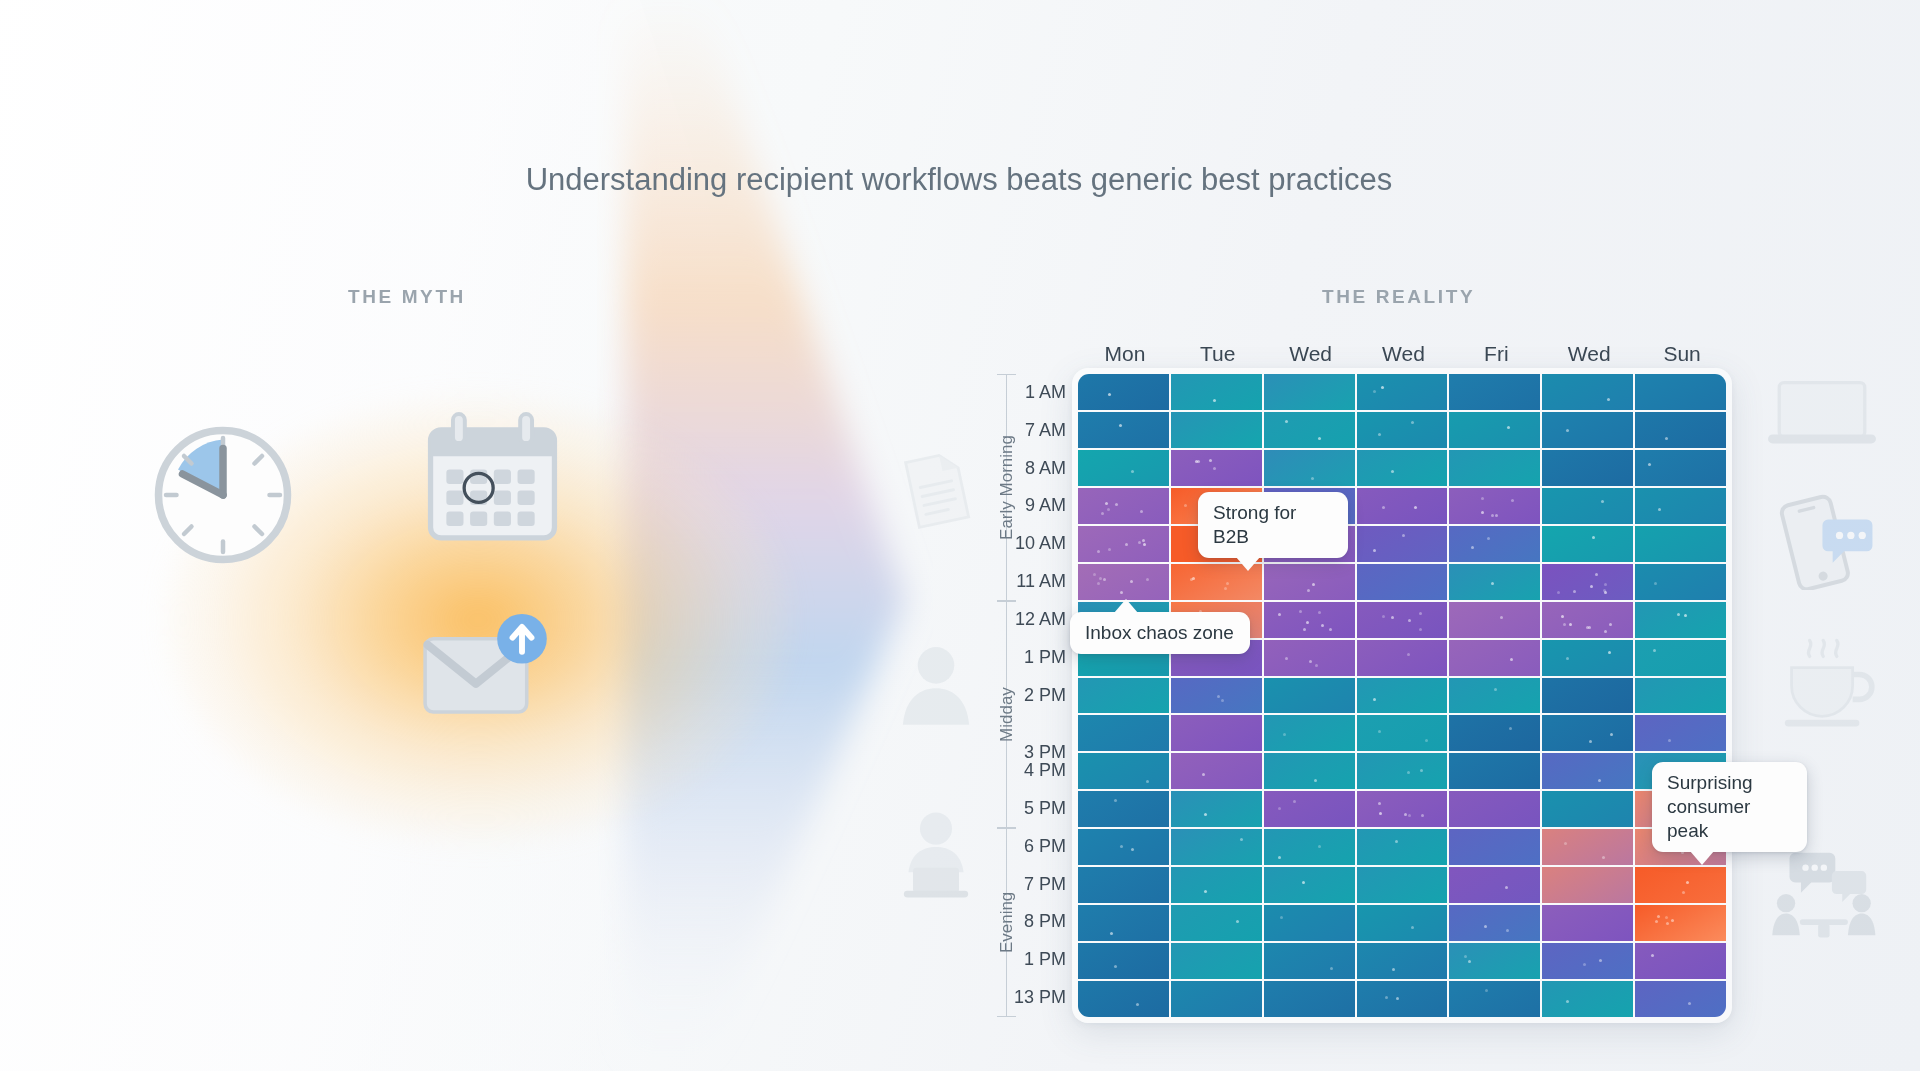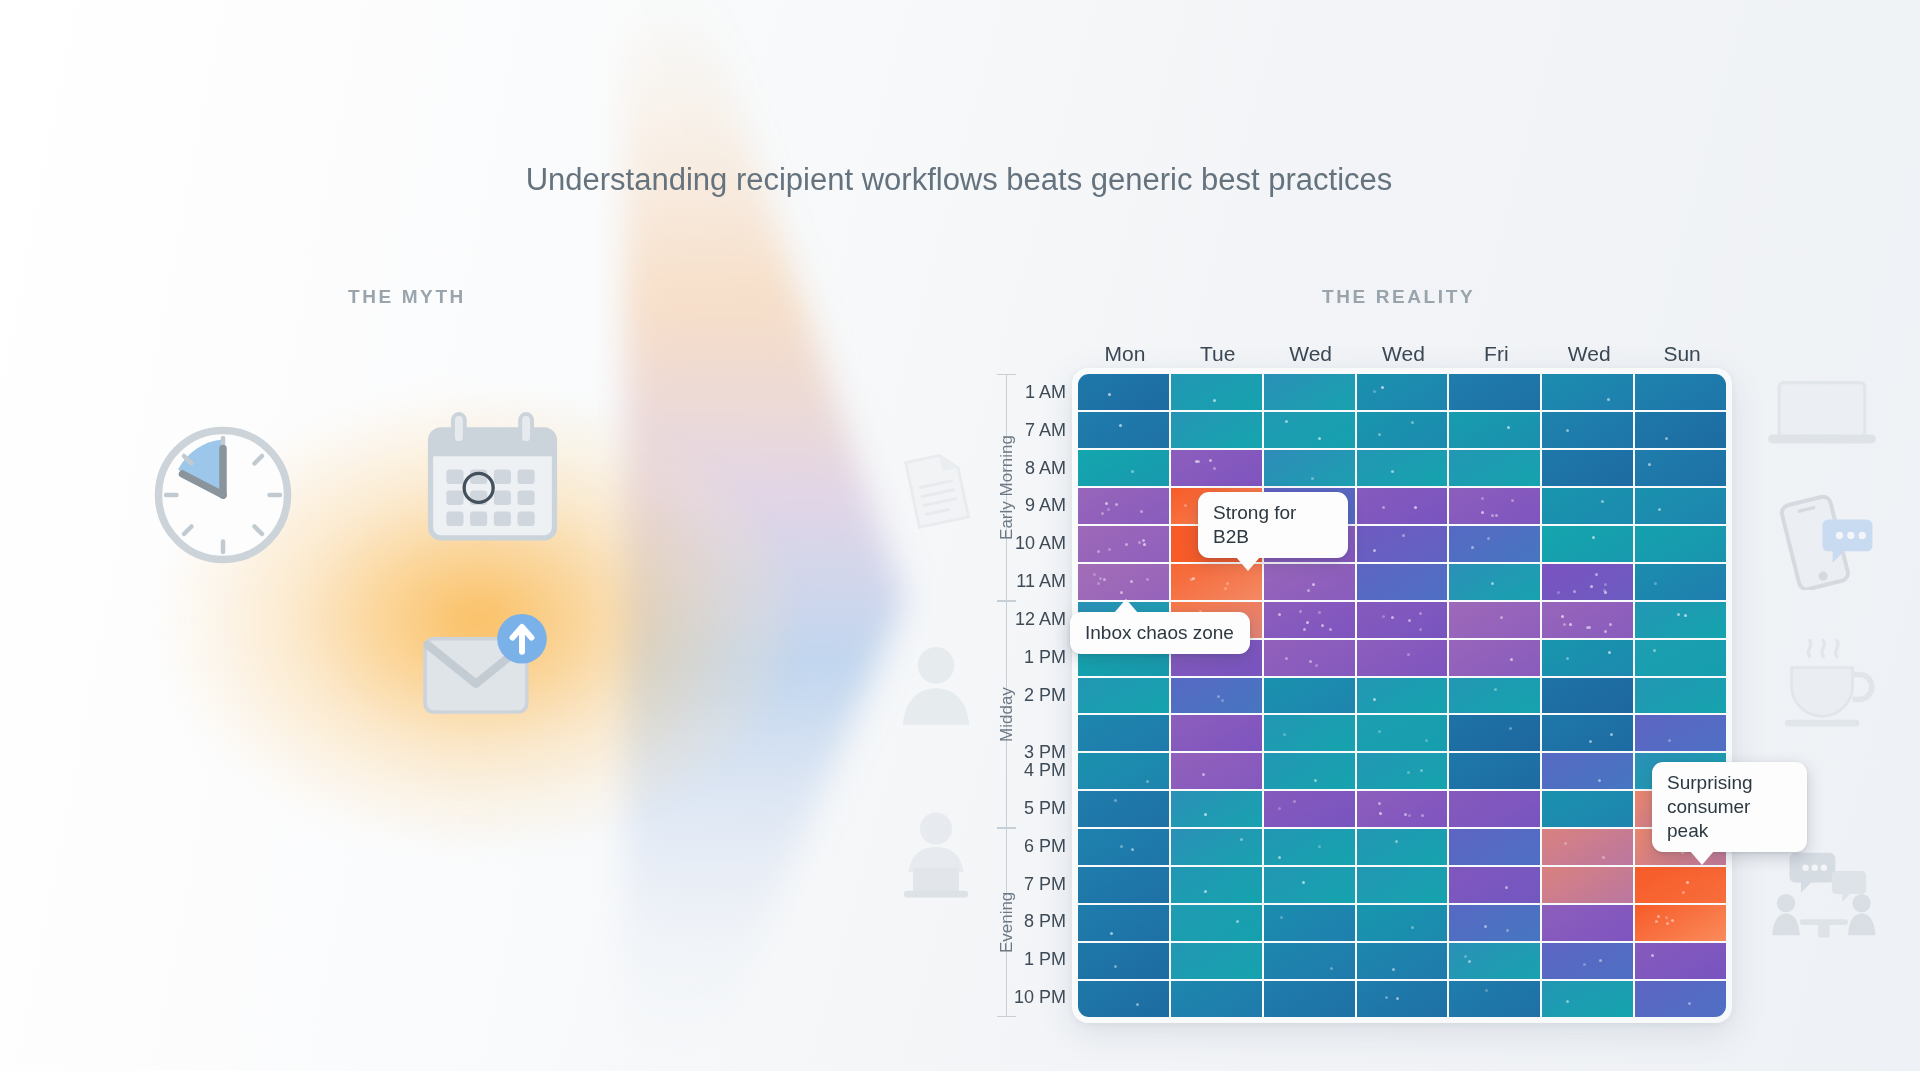--- a/index.html
+++ b/index.html
@@ -396,21 +396,21 @@
       <div class="hourlab" style="top: 240.853px;">12 AM</div>
       <div class="hourlab" style="top: 278.676px;">1 PM</div>
       <div class="hourlab" style="top: 316.5px;">2 PM</div>
       <div class="hourlab" style="top: 374px;">3 PM</div>
       <div class="hourlab" style="top: 392.147px;">4 PM</div>
       <div class="hourlab" style="top: 429.971px;">5 PM</div>
       <div class="hourlab" style="top: 467.794px;">6 PM</div>
       <div class="hourlab" style="top: 505.618px;">7 PM</div>
       <div class="hourlab" style="top: 543.441px;">8 PM</div>
       <div class="hourlab" style="top: 581.265px;">1 PM</div>
-      <div class="hourlab" style="top: 619.088px;">10 PM</div>
+      <div class="hourlab" style="top: 619.088px;">13 PM</div>
     </div>
 
   <div id="day-axis">
       <div class="dayhead" style="left: 1077.43px;">Mon</div>
       <div class="dayhead" style="left: 1170.29px;">Tue</div>
       <div class="dayhead" style="left: 1263.14px;">Wed</div>
       <div class="dayhead" style="left: 1356px;">Wed</div>
       <div class="dayhead" style="left: 1448.86px;">Fri</div>
       <div class="dayhead" style="left: 1541.71px;">Wed</div>
       <div class="dayhead" style="left: 1634.57px;">Sun</div>

